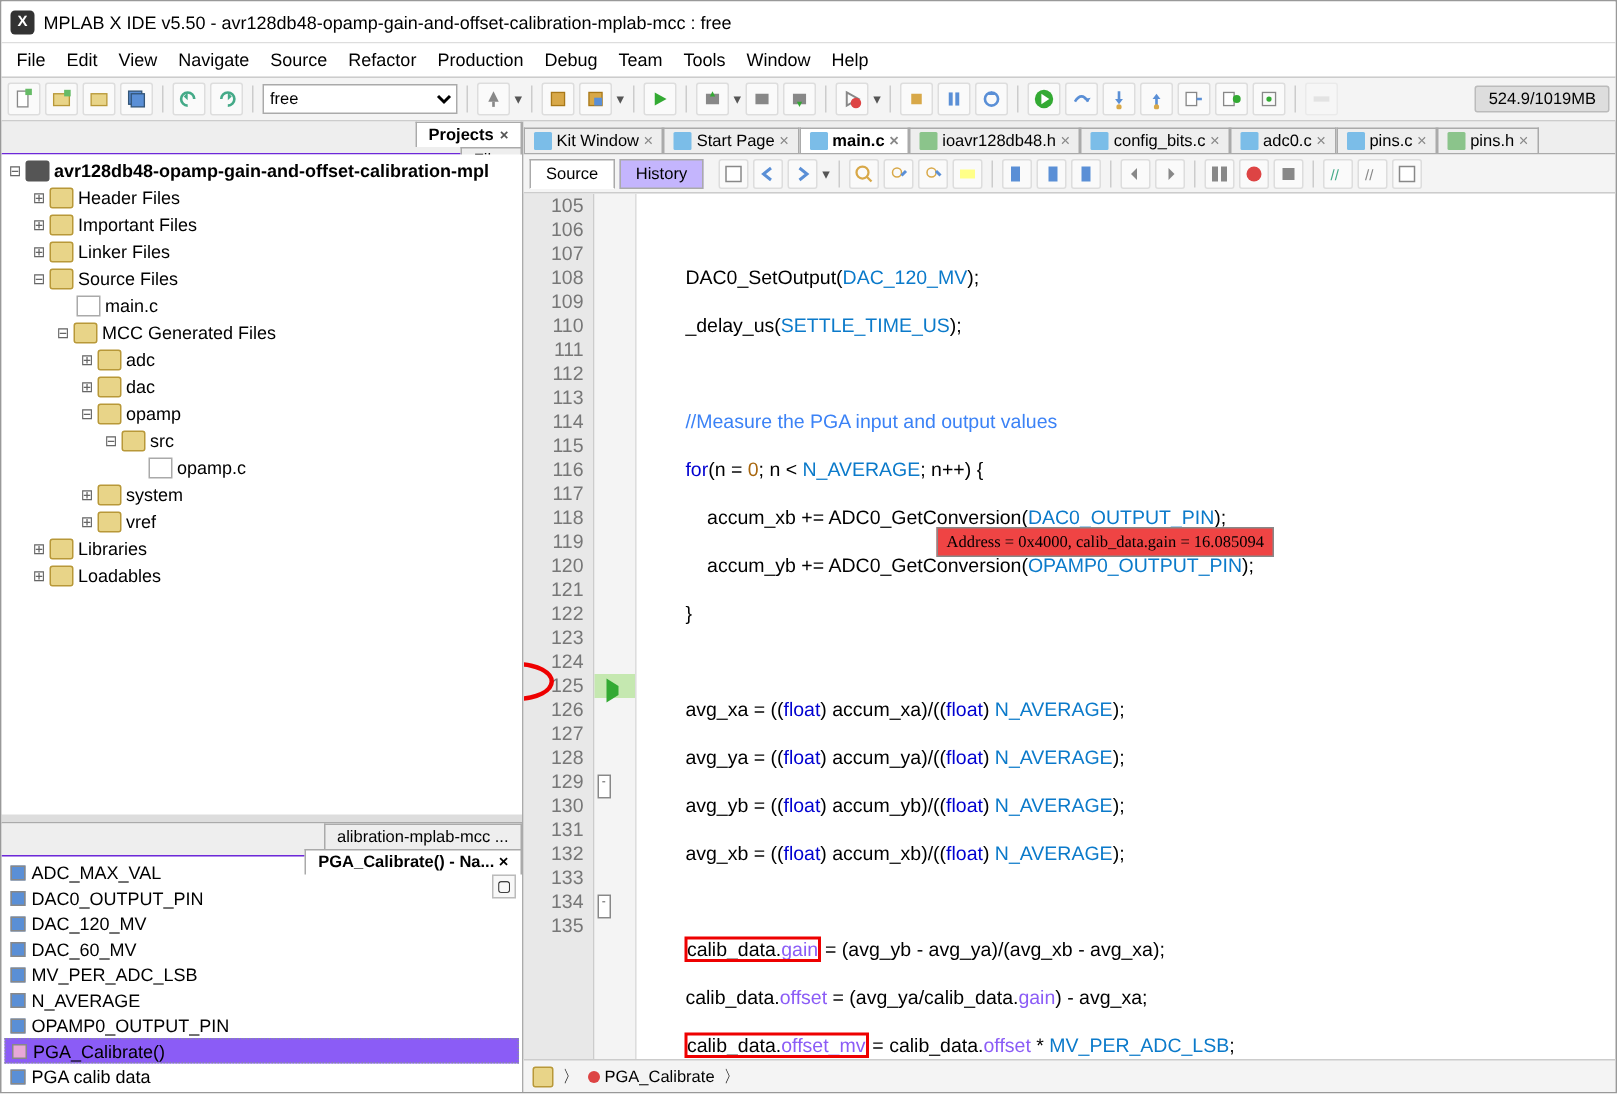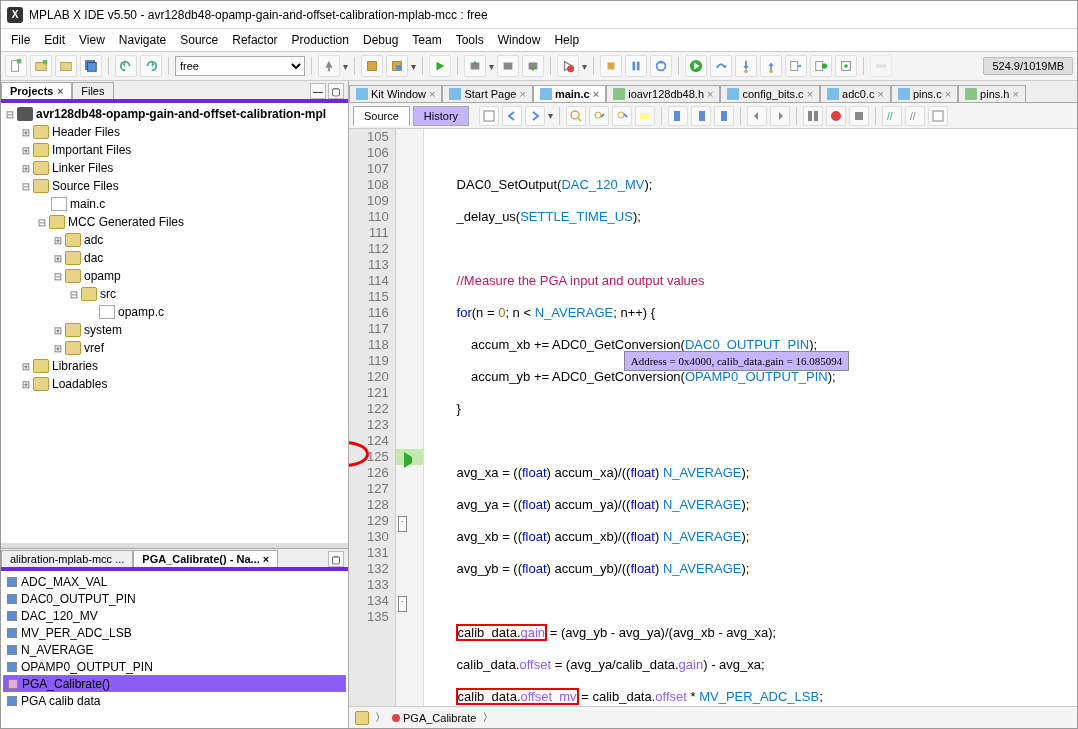--- a/index.html
+++ b/index.html
@@ -10,21 +10,21 @@
 .titlebar .title { font-size: 12px; }
 .menubar { height: 22px; display: flex; align-items: center; padding: 0 4px; gap: 2px; background:#fff; }
 .menubar span { padding: 2px 6px; }
 .toolbar { height: 30px; background: #f4f4f4; border-top:1px solid #ccc; border-bottom:1px solid #ccc; display: flex; align-items: center; padding: 0 4px; gap: 3px; }
 .tb-btn { width: 22px; height: 22px; background: #fafafa; border: 1px solid #ddd; border-radius:2px; display:flex; align-items:center; justify-content:center; }
 .tb-sep { width: 1px; height: 18px; background: #ccc; margin: 0 3px; }
 .config-select { height: 20px; font-size: 11px; width: 130px; border:1px solid #aaa; background:#fff;}
 .mem-ind { margin-left:auto; background:#ddd; padding:2px 8px; font-size:11px; border:1px solid #bbb; border-radius:2px; }
 .main-area { flex:1; display:flex; overflow:hidden; }
 .left-col { width: 348px; display:flex; flex-direction:column; border-right:1px solid #aaa; }
-.pane-tabs { height: 22px; background:#eee; border-bottom:4px solid #6d28d9; display:flex; align-items:flex-end; }
+.pane-tabs { height: 22px; background:#eee; border-bottom:1px solid #6d28d9; display:flex; align-items:flex-end;flex-direction:column; }
 .ptab { padding:2px 8px; border:1px solid #aaa; border-bottom:none; background:#fff; font-size:11px; font-weight:bold; display:flex; align-items:center; gap:4px; }
 .ptab.inactive { background:#eee; font-weight:normal; }
 .ptab .close { font-size:10px; color:#555; }
 .pane-body { flex:1; overflow:auto; background:#fff; }
 .tree { padding:2px; font-size:12px; }
 .tree-row { display:flex; align-items:center; height:18px; white-space:nowrap; }
 .tree-row .handle { width:14px; text-align:center; color:#666; font-size:10px;}
 .tree-row .ticon { width:16px; height:14px; margin-right:3px; display:inline-block; }
 .ico-folder { background:#e8d488; border:1px solid #b89838; border-radius:2px; }
 .ico-folder-open { background:#e8d488; border:1px solid #b89838; border-radius:2px; }
@@ -52,24 +52,24 @@
 .ed-sub .sbtn { width:20px; height:20px; border:1px solid #ddd; background:#fafafa; border-radius:2px; display:flex;align-items:center;justify-content:center;}
 .dot-red { width:10px;height:10px;border-radius:50%;background:#d44; }
 .code-area { flex:1; display:flex; overflow:auto; font-family:Consolas,monospace; font-size:13px; position:relative; }
 .gutter { background:#e8e8e8; border-right:1px solid #ccc; text-align:right; color:#777; padding:0 6px 0 18px; line-height:16px; }
 .glyph-col { width:28px; background:#f4f4f4; border-right:1px solid #ddd; line-height:16px; }
 .code-text { flex:1; line-height:16px; white-space:pre; padding-left:4px; position:relative; }
 .code-line { height:16px; position:relative; }
 .kw { color:#0000d0; }
 .id { color:#8b5cf6; }
 .mac { color:#0b7aca; }
-.cm { color:#be185d;text-align:center; }
+.cm { color:#3b82f6;text-align:center; }
 .str { color:#a8660d; }
 .boxred { outline:2px solid #e00; outline-offset:-1px; padding:0 1px; }
-.tooltip-box { position:absolute; background:#c4b5fd; border:1px solid #888; font-size:11px; font-family:"Segoe UI"; padding:1px 6px; white-space:nowrap; }
+.tooltip-box { position:absolute; background:#ef4444; border:1px solid #888; font-size:11px; font-family:"Segoe UI"; padding:1px 6px; white-space:nowrap; }
 .circle-red { position:absolute; border:3px solid #e00; border-radius:50%; pointer-events:none; }
 .breadcrumb { height:22px; background:#f4f4f4; border-top:1px solid #ccc; display:flex; align-items:center; gap:6px; padding:0 6px; font-size:11px;}
 .breadcrumb .bicon { width:14px; height:14px; background:#e8d488; border:1px solid #b89838; border-radius:2px; }
 .pane-ctrl { margin-left:auto; display:flex; gap:2px; padding-right:4px;}
 .pane-ctrl span { width:16px;height:16px;border:1px solid #bbb; background:#f8f8f8; display:flex;align-items:center;justify-content:center; font-size:10px;}
 .tb-btn svg, .sbtn svg { width:14px; height:14px; }
 .arr { font-size:10px; color:#555;}
 .glyph-col div { height:16px; position:relative; }
 .runptr { width:0;height:0;border-top:5px solid transparent;border-bottom:5px solid transparent;border-left:8px solid #3a3; position:absolute; left:8px; top:3px;}
 .fold { position:absolute; left:2px; top:3px; width:9px;height:9px;border:1px solid #888;background:#fff;font-size:8px;line-height:8px;text-align:center;color:#555;}
@@ -378,20 +378,24 @@
               <span class="sq blue"></span>
               <span>ADC_MAX_VAL</span>
             </div>
             <div class="nav-item">
               <span class="sq blue"></span>
               <span>DAC0_OUTPUT_PIN</span>
             </div>
             <div class="nav-item">
               <span class="sq blue"></span>
               <span>DAC_120_MV</span>
+            </div>
+            <div class="nav-item">
+              <span class="sq blue"></span>
+              <span>DAC_60_MV</span>
             </div>
             <div class="nav-item">
               <span class="sq blue"></span>
               <span>MV_PER_ADC_LSB</span>
             </div>
             <div class="nav-item">
               <span class="sq blue"></span>
               <span>N_AVERAGE</span>
             </div>
             <div class="nav-item">
@@ -636,22 +640,22 @@
 <div class="code-line">        _delay_us(<span class="mac">SETTLE_TIME_US</span>);</div>
 <div class="code-line"></div>
 <div class="code-line">        <span class="cm">//Measure the PGA input and output values</span></div>
 <div class="code-line">        <span class="kw">for</span>(n = <span class="str">0</span>; n &lt; <span class="mac">N_AVERAGE</span>; n++) {</div>
 <div class="code-line">            accum_xb += ADC0_GetConversion(<span class="mac">DAC0_OUTPUT_PIN</span>);</div>
 <div class="code-line">            accum_yb += ADC0_GetConversion(<span class="mac">OPAMP0_OUTPUT_PIN</span>);</div>
 <div class="code-line">        }</div>
 <div class="code-line"></div>
 <div class="code-line">        avg_xa = ((<span class="kw">float</span>) accum_xa)/((<span class="kw">float</span>) <span class="mac">N_AVERAGE</span>);</div>
 <div class="code-line">        avg_ya = ((<span class="kw">float</span>) accum_ya)/((<span class="kw">float</span>) <span class="mac">N_AVERAGE</span>);</div>
+<div class="code-line">        avg_yb = ((<span class="kw">float</span>) accum_yb)/((<span class="kw">float</span>) <span class="mac">N_AVERAGE</span>);</div>
 <div class="code-line">        avg_xb = ((<span class="kw">float</span>) accum_xb)/((<span class="kw">float</span>) <span class="mac">N_AVERAGE</span>);</div>
-<div class="code-line">        avg_yb = ((<span class="kw">float</span>) accum_yb)/((<span class="kw">float</span>) <span class="mac">N_AVERAGE</span>);</div>
 <div class="code-line"></div>
 <div class="code-line">        <span class="boxred">calib_data.<span class="id">gain</span></span> = (avg_yb - avg_ya)/(avg_xb - avg_xa);</div>
 <div class="code-line">        calib_data.<span class="id">offset</span> = (avg_ya/calib_data.<span class="id">gain</span>) - avg_xa;</div>
 <div class="code-line">        <span class="boxred">calib_data.<span class="id">offset_mv</span></span> = calib_data.<span class="id">offset</span> * <span class="mac">MV_PER_ADC_LSB</span>;</div>
 
 
 
 
 
 

